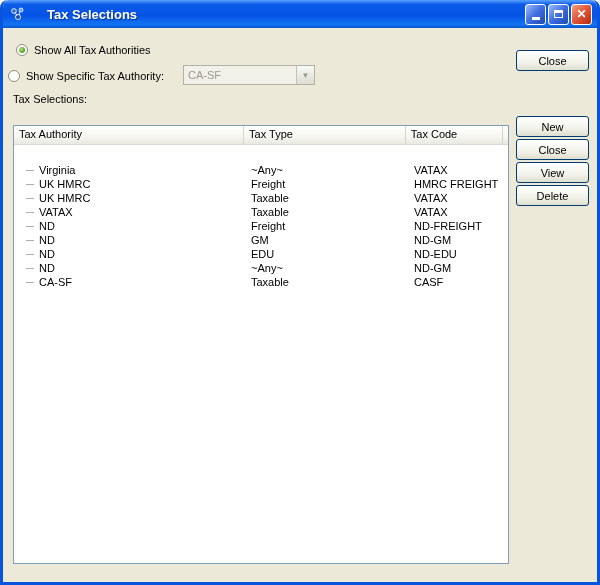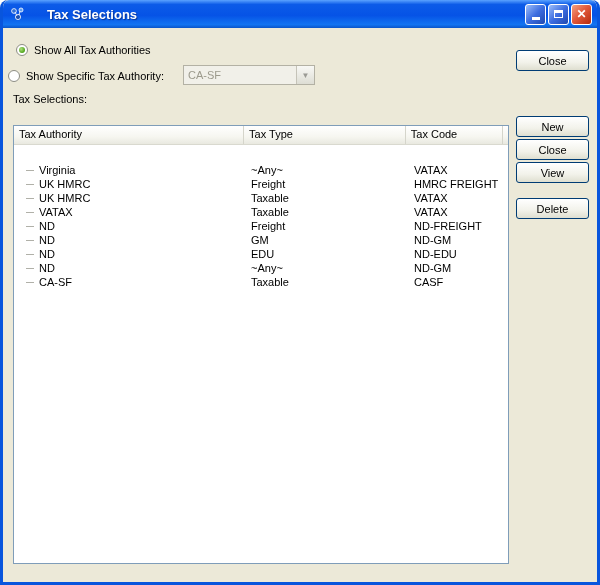--- a/index.html
+++ b/index.html
@@ -90,21 +90,21 @@
     background:linear-gradient(180deg,#FFFFFF,#F2F2EA 60%,#DFDFD0);
     font-family:"Liberation Sans", sans-serif;
     font-size:11px; color:#000;
     cursor:pointer;
     padding:0;
   }
   .btn-close  { top:22px; }
   .btn-new    { top:88px; }
   .btn-edit   { top:111px; }
   .btn-view   { top:134px; }
-  .btn-delete { top:157px;margin-top:13px; }
+  .btn-delete { top:157px; }
   .list-label { position:absolute; left:10px; top:65px; }
   
   .listview {
     position:absolute; left:10px; top:82px;
     width:496px; height:439px;
     box-sizing:border-box;
     background:#fff;
     border:1px solid #7F9DB9;
     overflow:hidden;
     margin-top:15px;

